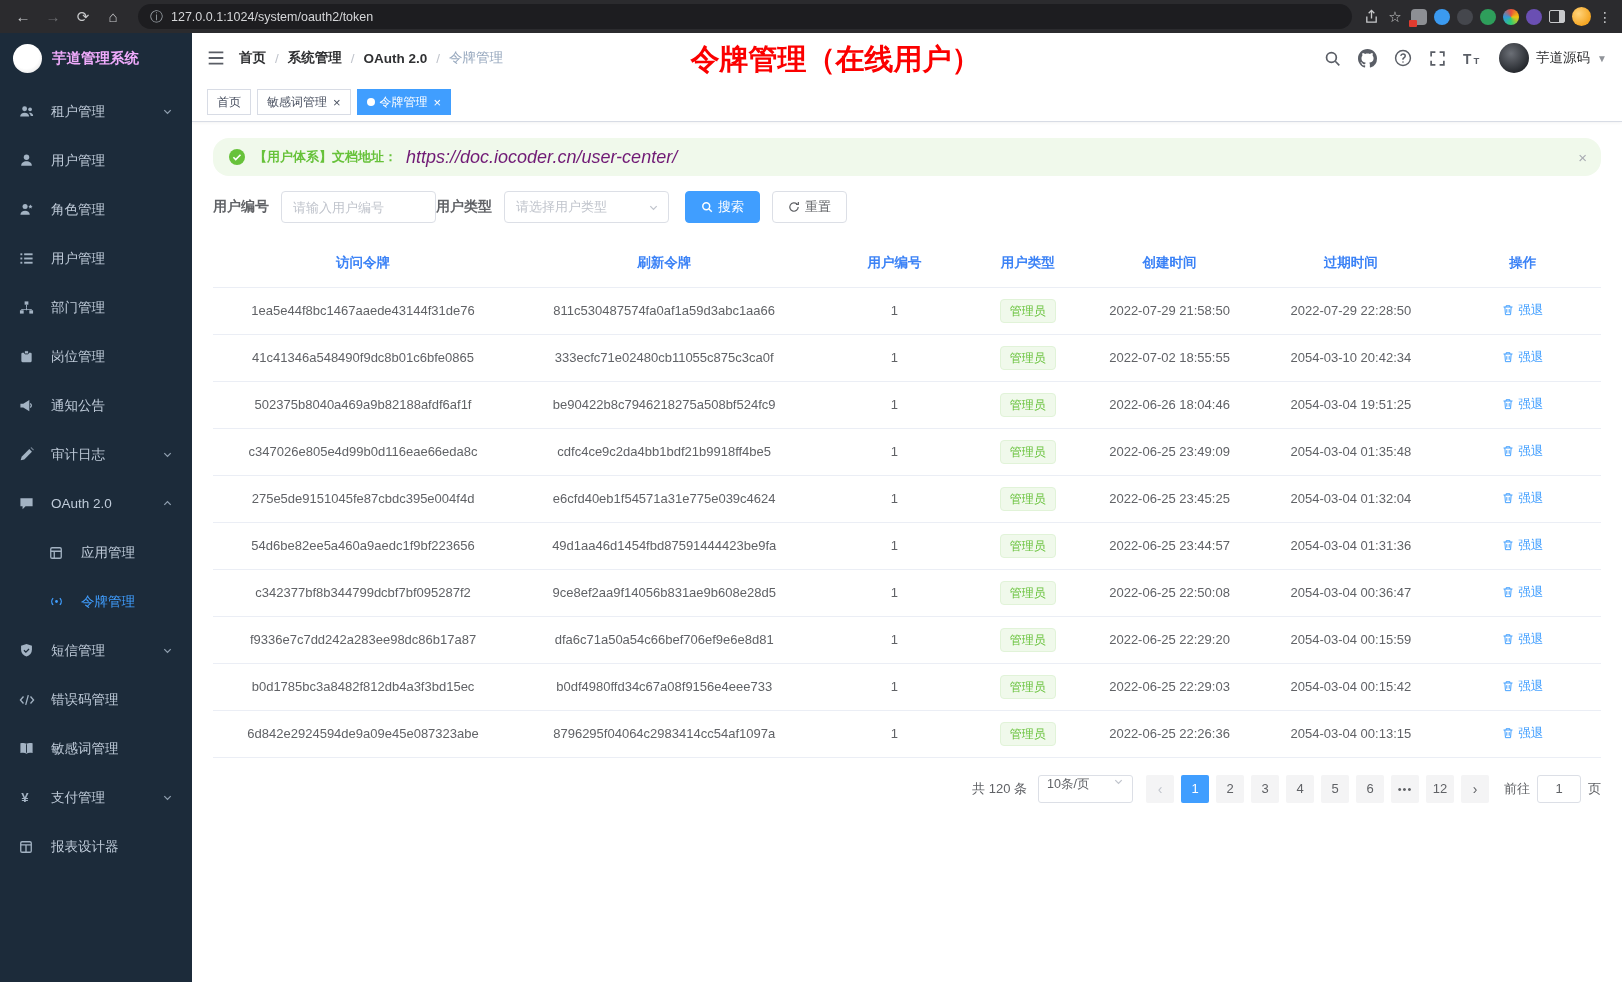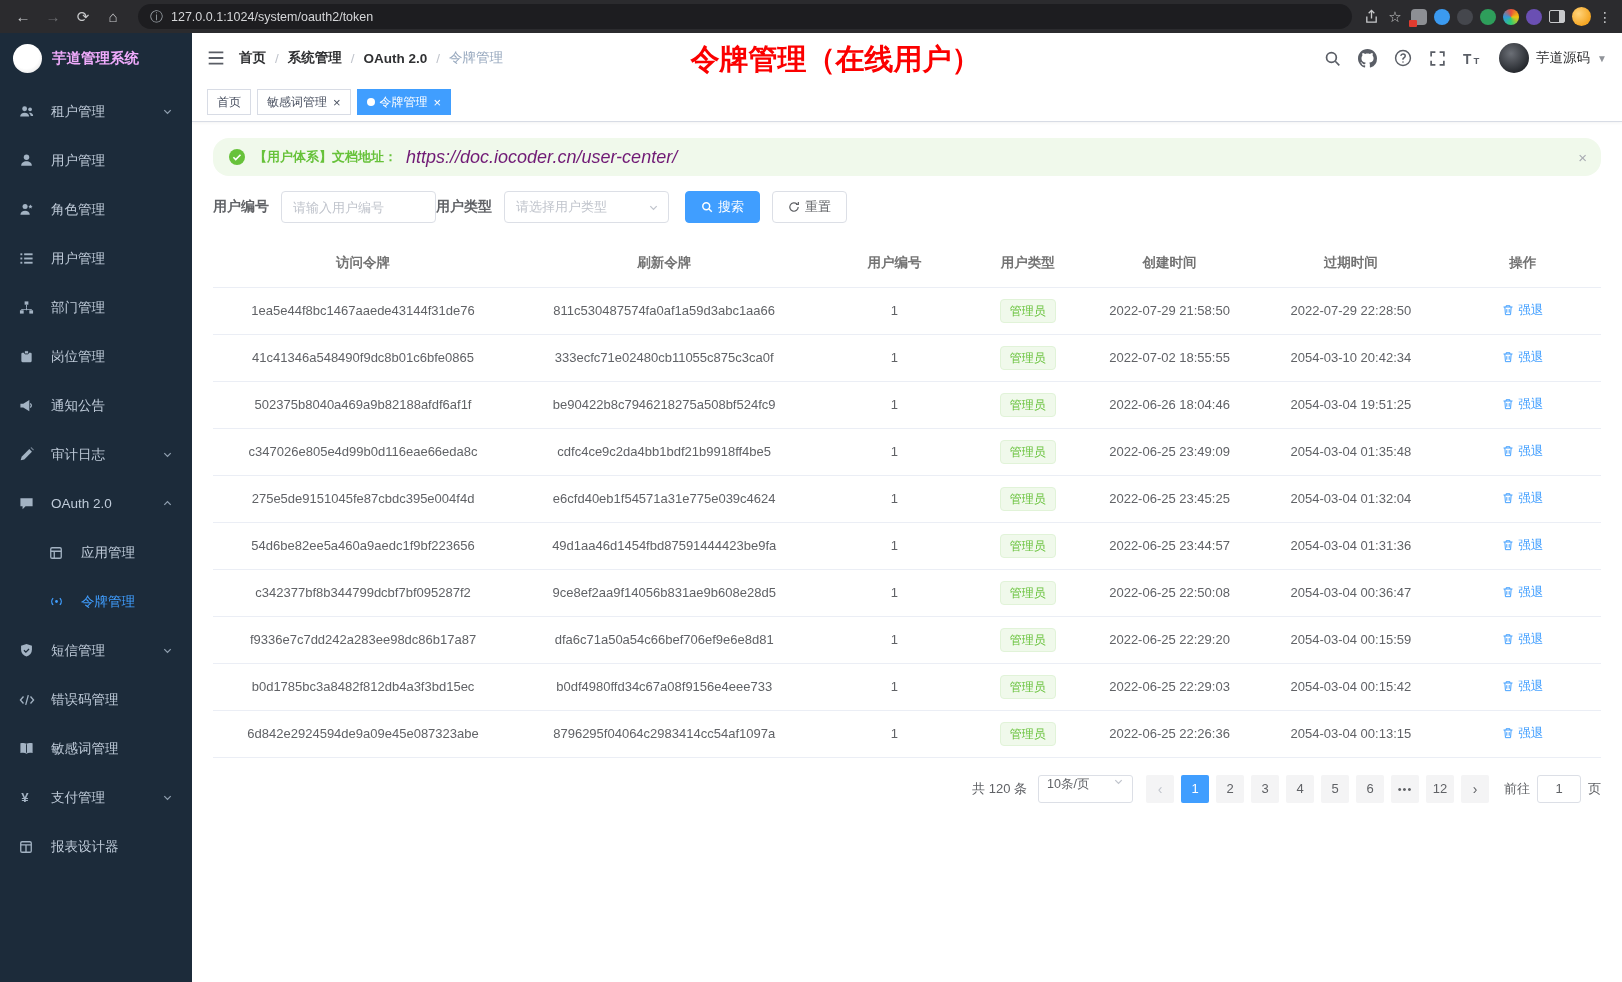--- a/index.html
+++ b/index.html
@@ -71,21 +71,21 @@
   .f-label { font-size:14px; font-weight:700; color:#606266; margin-right:12px; white-space:nowrap; }
   .f-input { width:155px; height:32px; border:1px solid #dcdfe6; border-radius:4px; padding:0 11px; font-size:13px; color:#606266; outline:none; font-family:inherit; }
   .f-input::placeholder { color:#c0c4cc; }
   .f-select { width:165px; height:32px; border:1px solid #dcdfe6; border-radius:4px; padding:0 9px 0 11px; font-size:13px; color:#c0c4cc; display:flex; align-items:center; justify-content:space-between; margin-right:16px; cursor:pointer; background:#fff; }
   .btn { height:32px; border-radius:4px; font-size:13px; display:inline-flex; align-items:center; gap:5px; padding:0 15px; cursor:pointer; font-family:inherit; }
   .btn-primary { background:#409eff; border:1px solid #409eff; color:#fff; margin-right:12px; }
   .btn-default { background:#fff; border:1px solid #dcdfe6; color:#606266; }
 
   
   table { width:100%; border-collapse:collapse; table-layout:fixed; }
-  th { color:#737373; font-weight:700; font-size:13.5px; height:48px; border-bottom:1px solid #ebeef5; text-align:center; }
+  th { color:#3b82f6; font-weight:700; font-size:13.5px; height:48px; border-bottom:1px solid #ebeef5; text-align:center; }
   td { color:#606266; font-size:13px; height:47px; border-bottom:1px solid #ebeef5; text-align:center; white-space:nowrap; overflow:hidden; }
   th:nth-child(1), td:nth-child(1){ width:288px; }
   th:nth-child(2), td:nth-child(2){ width:290px; }
   th:nth-child(3), td:nth-child(3){ width:152px; }
   th:nth-child(4), td:nth-child(4){ width:104px; }
   th:nth-child(5), td:nth-child(5){ width:168px; }
   th:nth-child(6), td:nth-child(6){ width:180px; }
   th:nth-child(7), td:nth-child(7){ width:150px; }
   .badge { display:inline-block; background:#f0f9eb; border:1px solid #e1f3d8; color:#67c23a; border-radius:4px; font-size:12px; height:24px; line-height:22px; padding:0 9px; }
   .action { color:#409eff; display:inline-flex; align-items:center; gap:4px; font-size:12.5px; cursor:pointer; }

